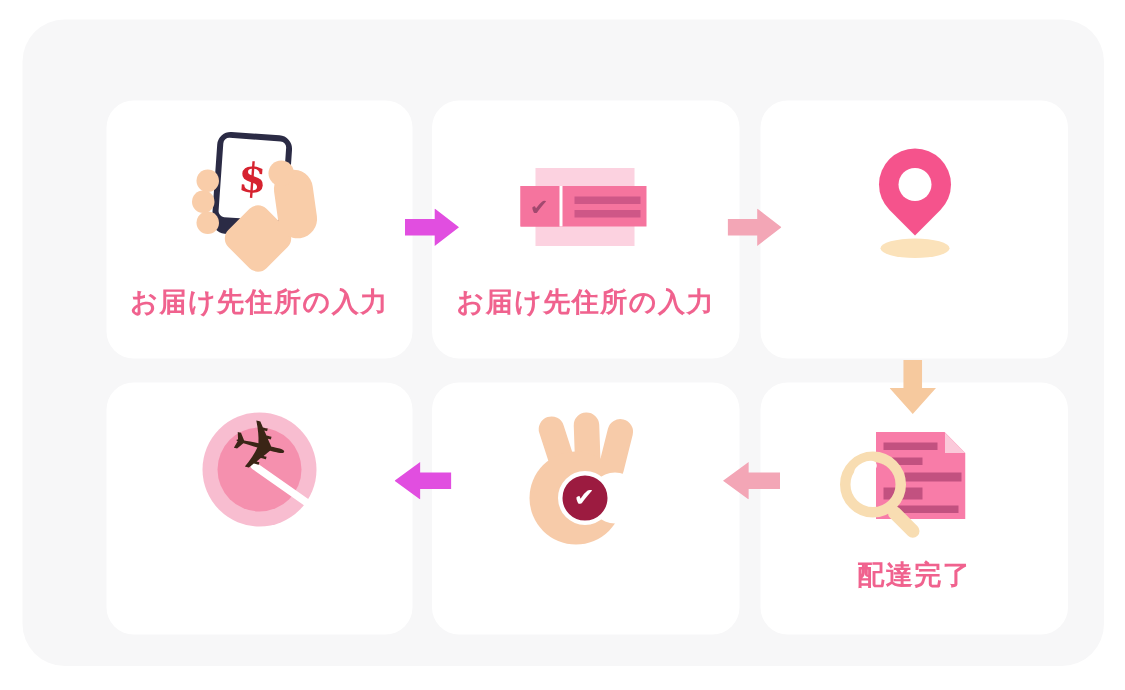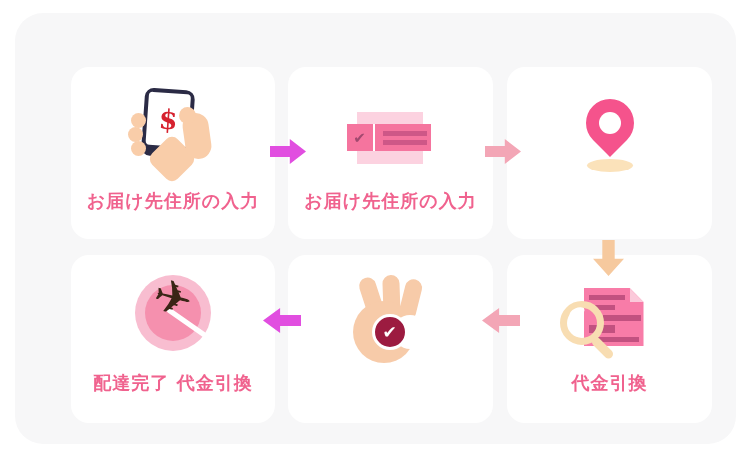--- a/index.html
+++ b/index.html
@@ -153,21 +153,21 @@
       <span class="c4-fold"></span>
       <span class="c4-l1"></span>
       <span class="c4-l2"></span>
       <span class="c4-l3"></span>
       <span class="c4-l4"></span>
       <span class="c4-l5"></span>
       <span class="c4-ring"></span>
       <span class="c4-glint"></span>
       <span class="c4-handle"></span>
     </div>
-    <div class="step-label">代金引換</div>
+    <div class="step-label">配達完了</div>
   </div>
 
   <div class="card row2" id="s5">
     <div class="icon-box c5-box">
       <span class="c5-f1"></span>
       <span class="c5-f2"></span>
       <span class="c5-f3"></span>
       <span class="c5-palm"></span>
       <span class="c5-cut"></span>
       <span class="c5-badge">
@@ -176,21 +176,20 @@
     </div>
   </div>
 
   <div class="card row2" id="s6">
     <div class="icon-box c6-box">
       <span class="c6-outer"></span>
       <span class="c6-inner"></span>
       <span class="c6-trail"></span>
       <span class="c6-plane">✈</span>
     </div>
-    <div class="step-label">配達完了 代金引換</div>
   </div>
 
   <span class="arrow arrow-right" id="a1" style="--arrow-color: #e14ee0;"></span>
   <span class="arrow arrow-right" id="a2" style="--arrow-color: #f3a6b6;"></span>
   <span class="arrow arrow-down" id="a3" style="--arrow-color: #f6c99e;"></span>
   <span class="arrow arrow-left" id="a4" style="--arrow-color: #f3a6b6;"></span>
   <span class="arrow arrow-left" id="a5" style="--arrow-color: #e14ee0;"></span>
 
 </div>
 

